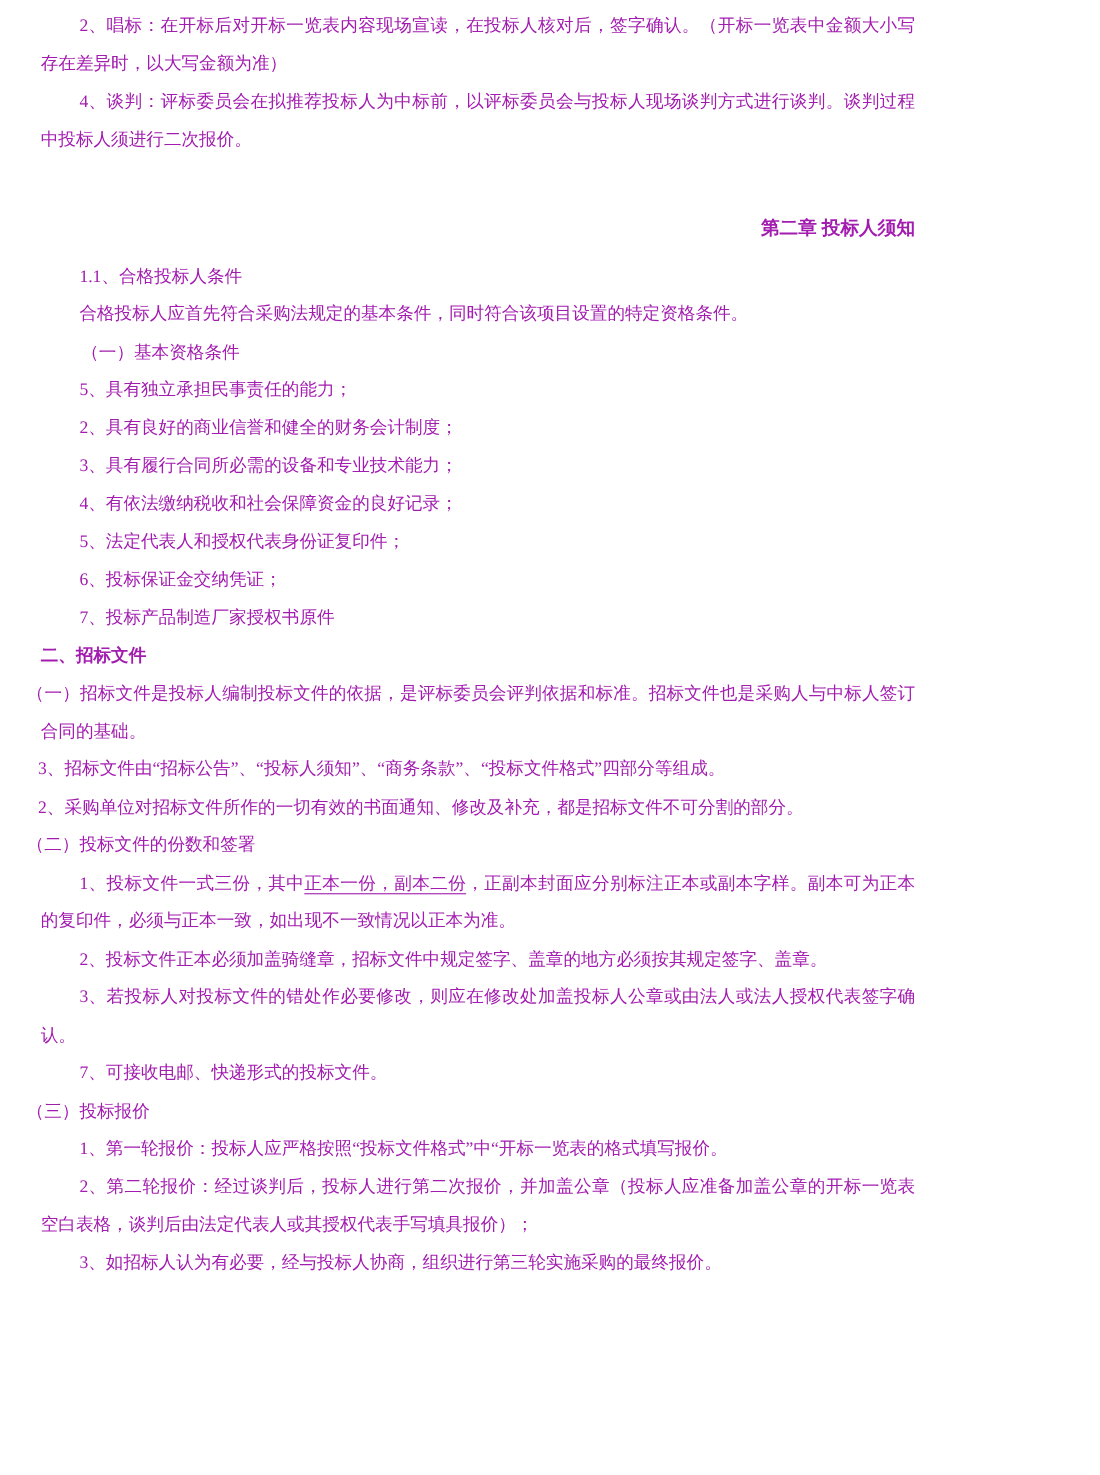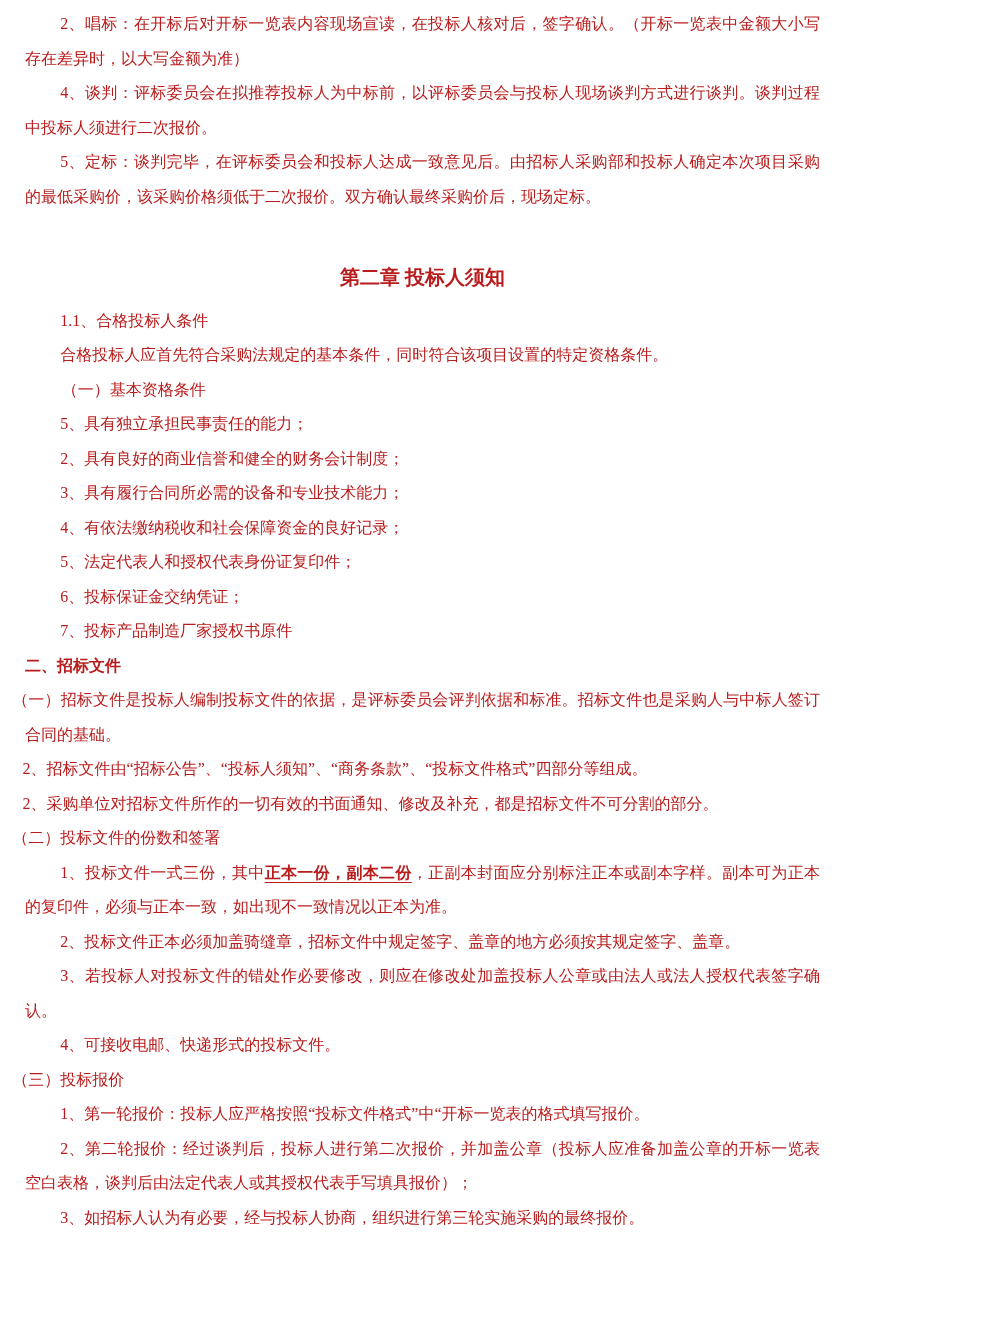--- a/index.html
+++ b/index.html
@@ -11,22 +11,23 @@
     position: relative;
     width: 844px;
     height: 1341px;
     box-sizing: border-box;
     padding: 7px 24px 0 25px;
     background: #ffffff;
     overflow: hidden;
     font-family: "Liberation Serif", "DejaVu Serif", serif;
     font-size: 16px;
     line-height: 34.5px;
-    color: #b91c1c;
+    color: #a21caf;
     text-align: justify;
+    margin-left: 12px;
   }
   p {
     margin: 0;
     padding: 0;
   }
   .ind {
     text-indent: 2.2em;
   }
   .ind-paren {
     text-indent: 2.3em;
@@ -34,66 +35,64 @@
   .hang {
     text-indent: -0.8em;
   }
   .flush {
     text-indent: -0.15em;
   }
   .bold {
     font-weight: bold;
   }
   .chapter-title {
-    text-align: center;
+    text-align: right;
     font-weight: bold;
-    font-size: 20px;
+    font-size: 17px;
     margin-top: 46px;
     margin-bottom: 9px;
     text-indent: 0;
   }
   .u {
     text-decoration: underline;
     text-underline-offset: 4px;
-    font-weight: bold;
   }
 </style>
 </head>
 <body>
 
 <div class="page">
 
   <p class="ind">2、唱标：在开标后对开标一览表内容现场宣读，在投标人核对后，签字确认。（开标一览表中金额大小写存在差异时，以大写金额为准）</p>
   <p class="ind">4、谈判：评标委员会在拟推荐投标人为中标前，以评标委员会与投标人现场谈判方式进行谈判。谈判过程中投标人须进行二次报价。</p>
-  <p class="ind">5、定标：谈判完毕，在评标委员会和投标人达成一致意见后。由招标人采购部和投标人确定本次项目采购的最低采购价，该采购价格须低于二次报价。双方确认最终采购价后，现场定标。</p>
 
   <p class="chapter-title">第二章 投标人须知</p>
 
   <p class="ind">1.1、合格投标人条件</p>
   <p class="ind">合格投标人应首先符合采购法规定的基本条件，同时符合该项目设置的特定资格条件。</p>
   <p class="ind-paren">（一）基本资格条件</p>
 
   <p class="ind">5、具有独立承担民事责任的能力；</p>
   <p class="ind">2、具有良好的商业信誉和健全的财务会计制度；</p>
   <p class="ind">3、具有履行合同所必需的设备和专业技术能力；</p>
   <p class="ind">4、有依法缴纳税收和社会保障资金的良好记录；</p>
   <p class="ind">5、法定代表人和授权代表身份证复印件；</p>
   <p class="ind">6、投标保证金交纳凭证；</p>
   <p class="ind">7、投标产品制造厂家授权书原件</p>
 
   <p class="bold">二、招标文件</p>
   <p class="hang">（一）招标文件是投标人编制投标文件的依据，是评标委员会评判依据和标准。招标文件也是采购人与中标人签订合同的基础。</p>
-  <p class="flush">2、招标文件由“招标公告”、“投标人须知”、“商务条款”、“投标文件格式”四部分等组成。</p>
+  <p class="flush">3、招标文件由“招标公告”、“投标人须知”、“商务条款”、“投标文件格式”四部分等组成。</p>
   <p class="flush">2、采购单位对招标文件所作的一切有效的书面通知、修改及补充，都是招标文件不可分割的部分。</p>
 
   <p class="hang">（二）投标文件的份数和签署</p>
   <p class="ind"><span>1、投标文件一式三份，其中</span><span class="u">正本一份，副本二份</span><span>，正副本封面应分别标注正本或副本字样。副本可为正本的复印件，必须与正本一致，如出现不一致情况以正本为准。</span></p>
   <p class="ind">2、投标文件正本必须加盖骑缝章，招标文件中规定签字、盖章的地方必须按其规定签字、盖章。</p>
   <p class="ind">3、若投标人对投标文件的错处作必要修改，则应在修改处加盖投标人公章或由法人或法人授权代表签字确认。</p>
-  <p class="ind">4、可接收电邮、快递形式的投标文件。</p>
+  <p class="ind">7、可接收电邮、快递形式的投标文件。</p>
 
   <p class="hang">（三）投标报价</p>
   <p class="ind">1、第一轮报价：投标人应严格按照“投标文件格式”中“开标一览表的格式填写报价。</p>
   <p class="ind">2、第二轮报价：经过谈判后，投标人进行第二次报价，并加盖公章（投标人应准备加盖公章的开标一览表空白表格，谈判后由法定代表人或其授权代表手写填具报价）；</p>
   <p class="ind">3、如招标人认为有必要，经与投标人协商，组织进行第三轮实施采购的最终报价。</p>
 
 
 </div>
 
 </body></html>

